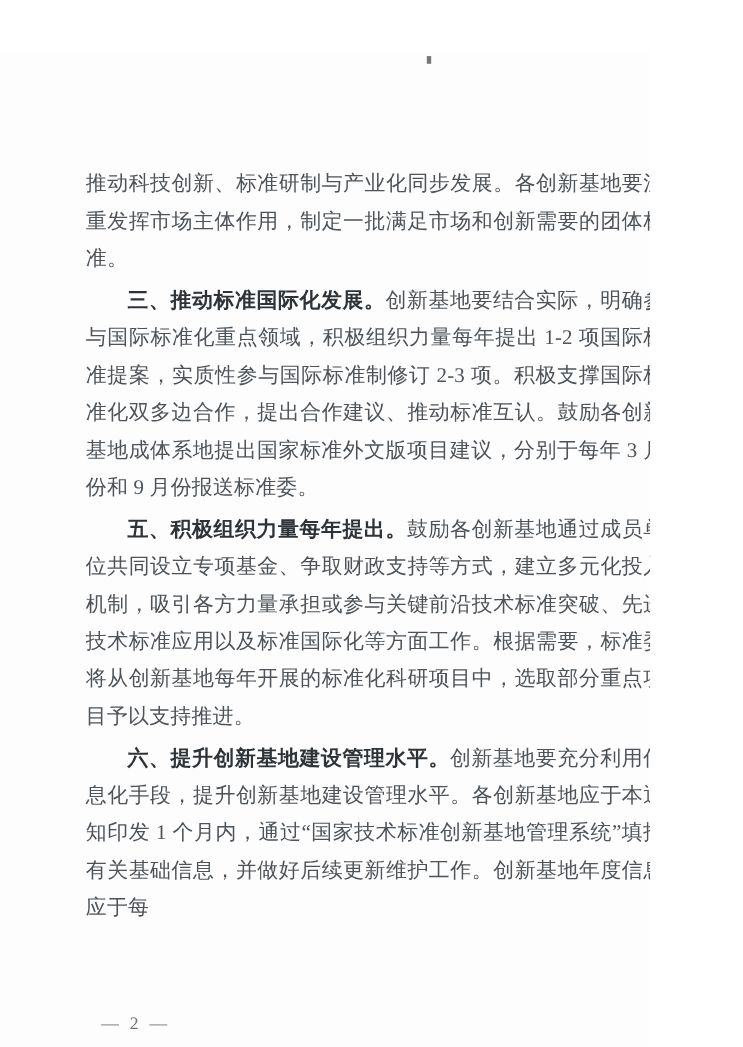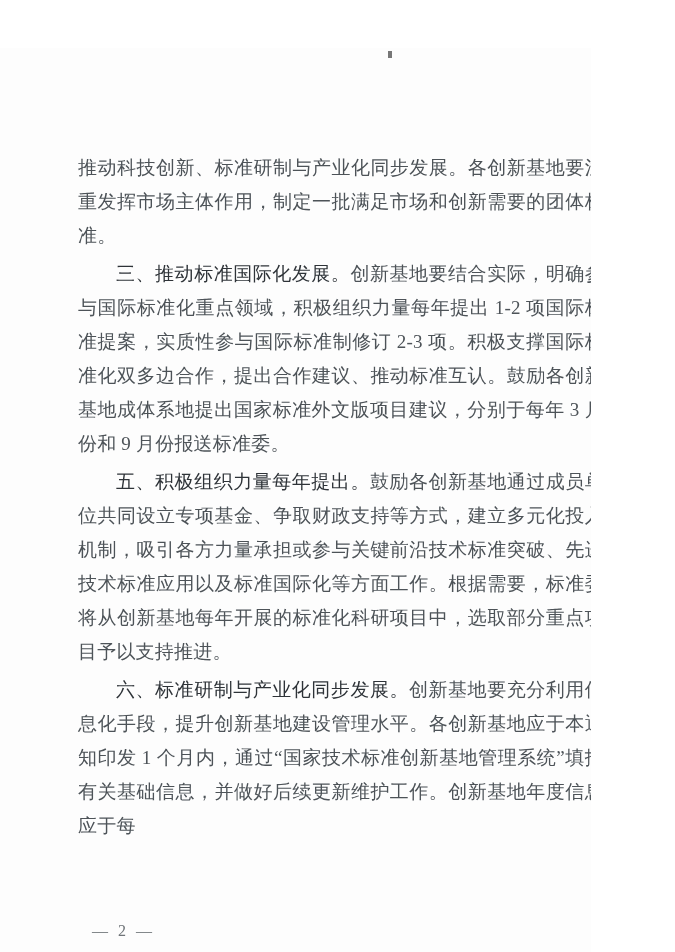--- a/index.html
+++ b/index.html
@@ -44,37 +44,37 @@
     letter-spacing:0.2px;
   }
   .para{
     margin:0 0 4px 0;
   }
   .para.indent{
     text-indent:2em;
   }
   .para .heading{
     font-family:"Liberation Sans","DejaVu Sans",sans-serif;
-    font-weight:400;
+    font-weight:700;
     color:var(--heading-text);
   }
   .footer{
     position:absolute;
     left:92px;
     top:874px;
     font-size:16px;
     letter-spacing:3px;
     color:var(--footer-text);
   }
 </style>
 </head>
 <body>
 
 <div class="page">
   <div class="scan-speck"></div>
   <div class="content">
       <p class="para"><span class="heading"></span><span class="body-text">推动科技创新、标准研制与产业化同步发展。各创新基地要注重发挥市场主体作用，制定一批满足市场和创新需要的团体标准。</span></p>
       <p class="para indent"><span class="heading">三、推动标准国际化发展。</span><span class="body-text">创新基地要结合实际，明确参与国际标准化重点领域，积极组织力量每年提出 1-2 项国际标准提案，实质性参与国际标准制修订 2-3 项。积极支撑国际标准化双多边合作，提出合作建议、推动标准互认。鼓励各创新基地成体系地提出国家标准外文版项目建议，分别于每年 3 月份和 9 月份报送标准委。</span></p>
       <p class="para indent"><span class="heading">五、积极组织力量每年提出。</span><span class="body-text">鼓励各创新基地通过成员单位共同设立专项基金、争取财政支持等方式，建立多元化投入机制，吸引各方力量承担或参与关键前沿技术标准突破、先进技术标准应用以及标准国际化等方面工作。根据需要，标准委将从创新基地每年开展的标准化科研项目中，选取部分重点项目予以支持推进。</span></p>
-      <p class="para indent"><span class="heading">六、标准研制与产业化同步发展。</span><span class="body-text">创新基地要充分利用信息化手段，提升创新基地建设管理水平。各创新基地应于本通知印发 1 个月内，通过“国家技术标准创新基地管理系统”填报有关基础信息，并做好后续更新维护工作。创新基地年度信息应于每</span></p>
+      <p class="para indent"><span class="heading">六、提升创新基地建设管理水平。</span><span class="body-text">创新基地要充分利用信息化手段，提升创新基地建设管理水平。各创新基地应于本通知印发 1 个月内，通过“国家技术标准创新基地管理系统”填报有关基础信息，并做好后续更新维护工作。创新基地年度信息应于每</span></p>
     </div>
   <div class="footer">— 2 —</div>
 </div>
 
 </body></html>

